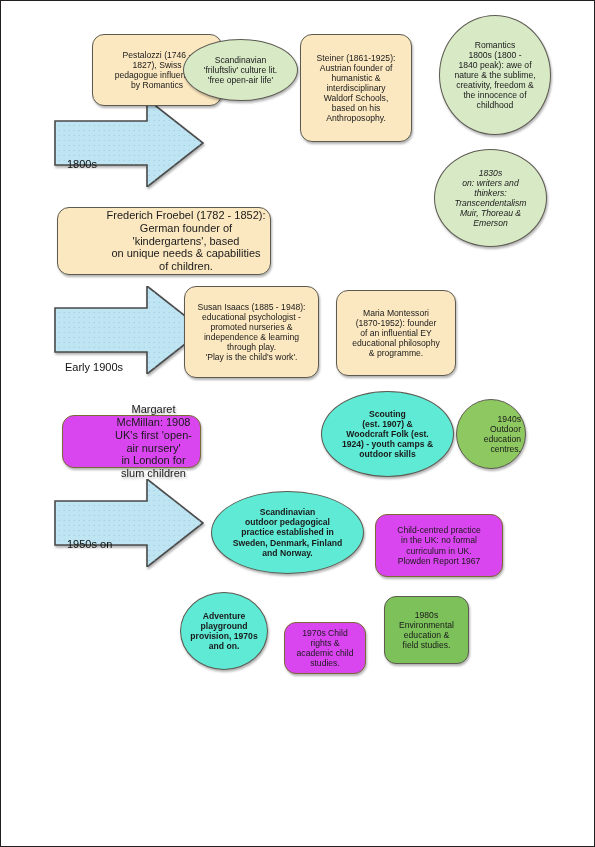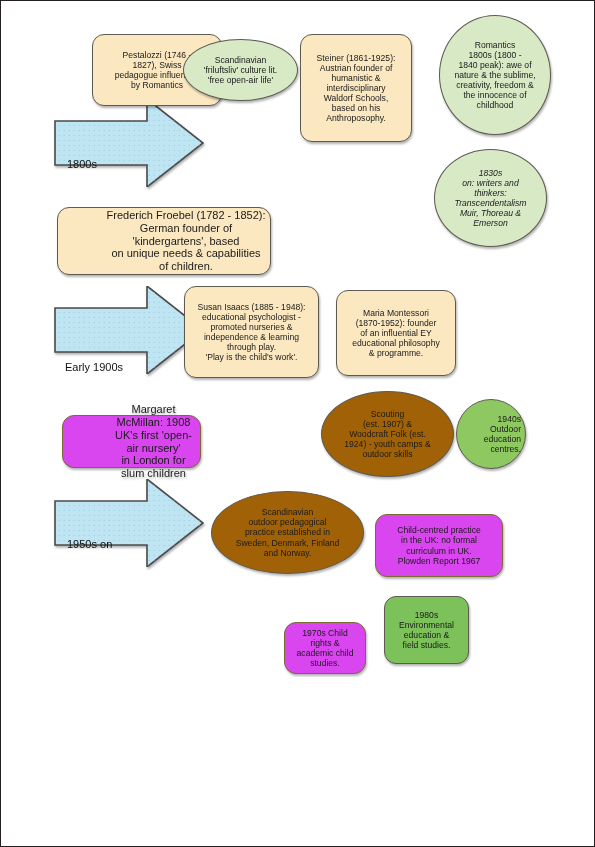--- a/index.html
+++ b/index.html
@@ -54,21 +54,21 @@
   }
   .cream { background: #fbe8c0; }
   .gold  { background: #d946ef; border-color: #7a6a33; }
 
   
   .ell {
     border-radius: 50%;
     border: 1.1px solid #5d5a52;
   }
   .sage      { background: #d8e9c6; }
-  .sage-mid  { background: #a16207; }
+  .sage-mid  { background: #5eead4; font-weight: bold; }
   .sage-dark { background: #8ec860; }
   .sage-dark2{ background: #7cc15a; }
 
   
   .arrow {
     position: absolute;
     filter: drop-shadow(1.5px 2px 1.2px rgba(0,0,0,0.30));
   }
   .arrow svg { display: block; }
   .arrow-label {
@@ -221,20 +221,26 @@
 and Norway.</span>
     </div>
 
     <div class="node rbox gold fs85" style="left:374px; top:513px; width:128px; height:63px;">
       <span class="txt">Child-centred practice
 in the UK: no formal
 curriculum in UK.
 Plowden Report 1967</span>
     </div>
 
+    <div class="node ell sage-mid fs85" style="left:179px; top:591px; width:88px; height:78px;">
+      <span class="txt">Adventure
+playground
+provision, 1970s
+and on.</span>
+    </div>
 
     <div class="node rbox gold fs85" style="left:283px; top:621px; width:82px; height:52px;">
       <span class="txt">1970s Child
 rights &amp;
 academic child
 studies.</span>
     </div>
 
     <div class="node rbox sage-dark2 fs85" style="left:383px; top:595px; width:85px; height:68px;align-items:center;">
       <span class="txt">1980s

